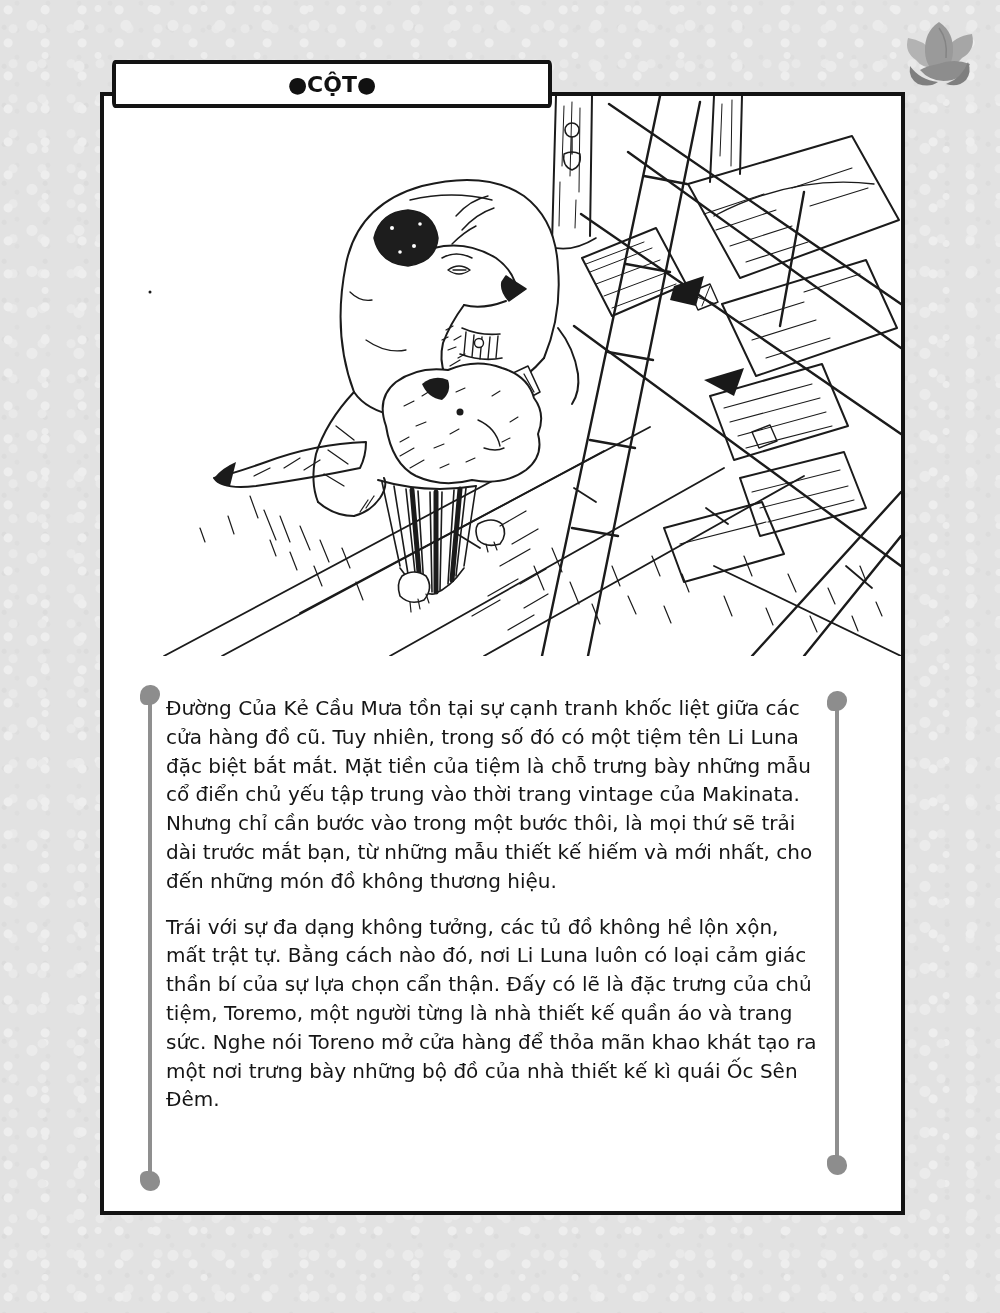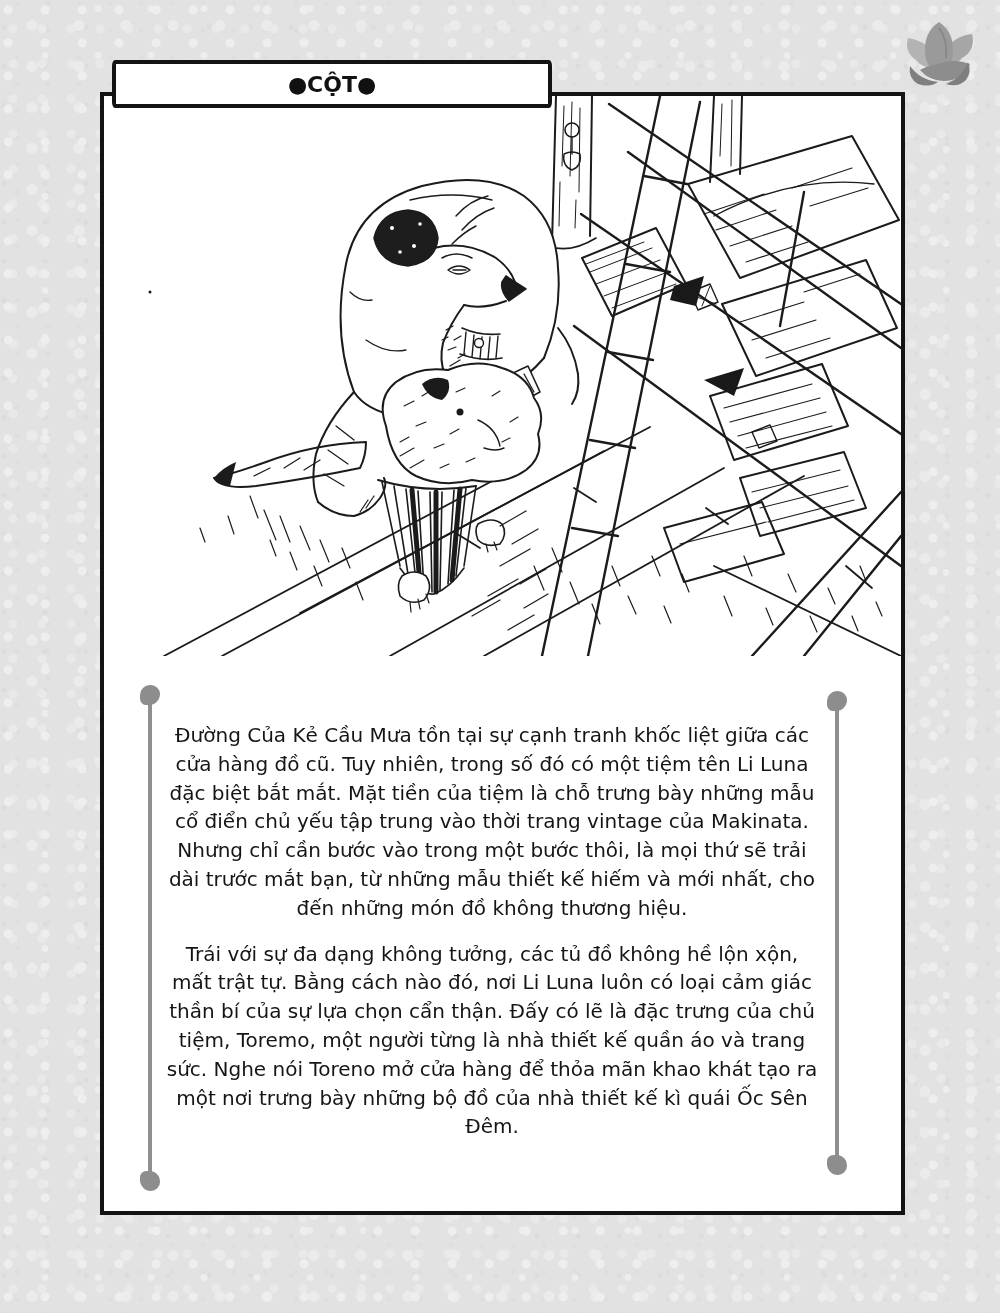--- a/index.html
+++ b/index.html
@@ -25,21 +25,21 @@
     background:#ffffff;border:4px solid #131313;border-radius:3px/6px;
     display:flex;align-items:center;justify-content:center;gap:20px;
     font-weight:bold;font-size:22px;letter-spacing:.5px;color:#111;z-index:3;
     white-space:nowrap;
   }
   .titlebox .badge{letter-spacing:0;}
   .lotus{position:absolute;left:896px;top:14px;width:86px;height:82px;z-index:2;}
   .illus{position:absolute;left:0;top:0;width:797px;height:560px;display:block;}
   .article{
     position:absolute;left:62px;top:598px;width:652px;
-    color:#151515;font-size:20px;line-height:1.44;text-align:center;margin-top:27px;
+    color:#151515;font-size:20px;line-height:1.44;text-align:left;
   }
   .article p{margin:0 0 17px 0;}
   .rod{position:absolute;width:4px;background:#8f8f8f;border-radius:2px;}
   .rod-left{left:44px;top:602px;height:480px;}
   .rod-right{left:731px;top:608px;height:458px;}
   .knob{
     position:absolute;left:50%;transform:translateX(-50%);
     width:20px;height:20px;background:#8d8d8d;
     border-radius:55% 50% 60% 35%;
   }

